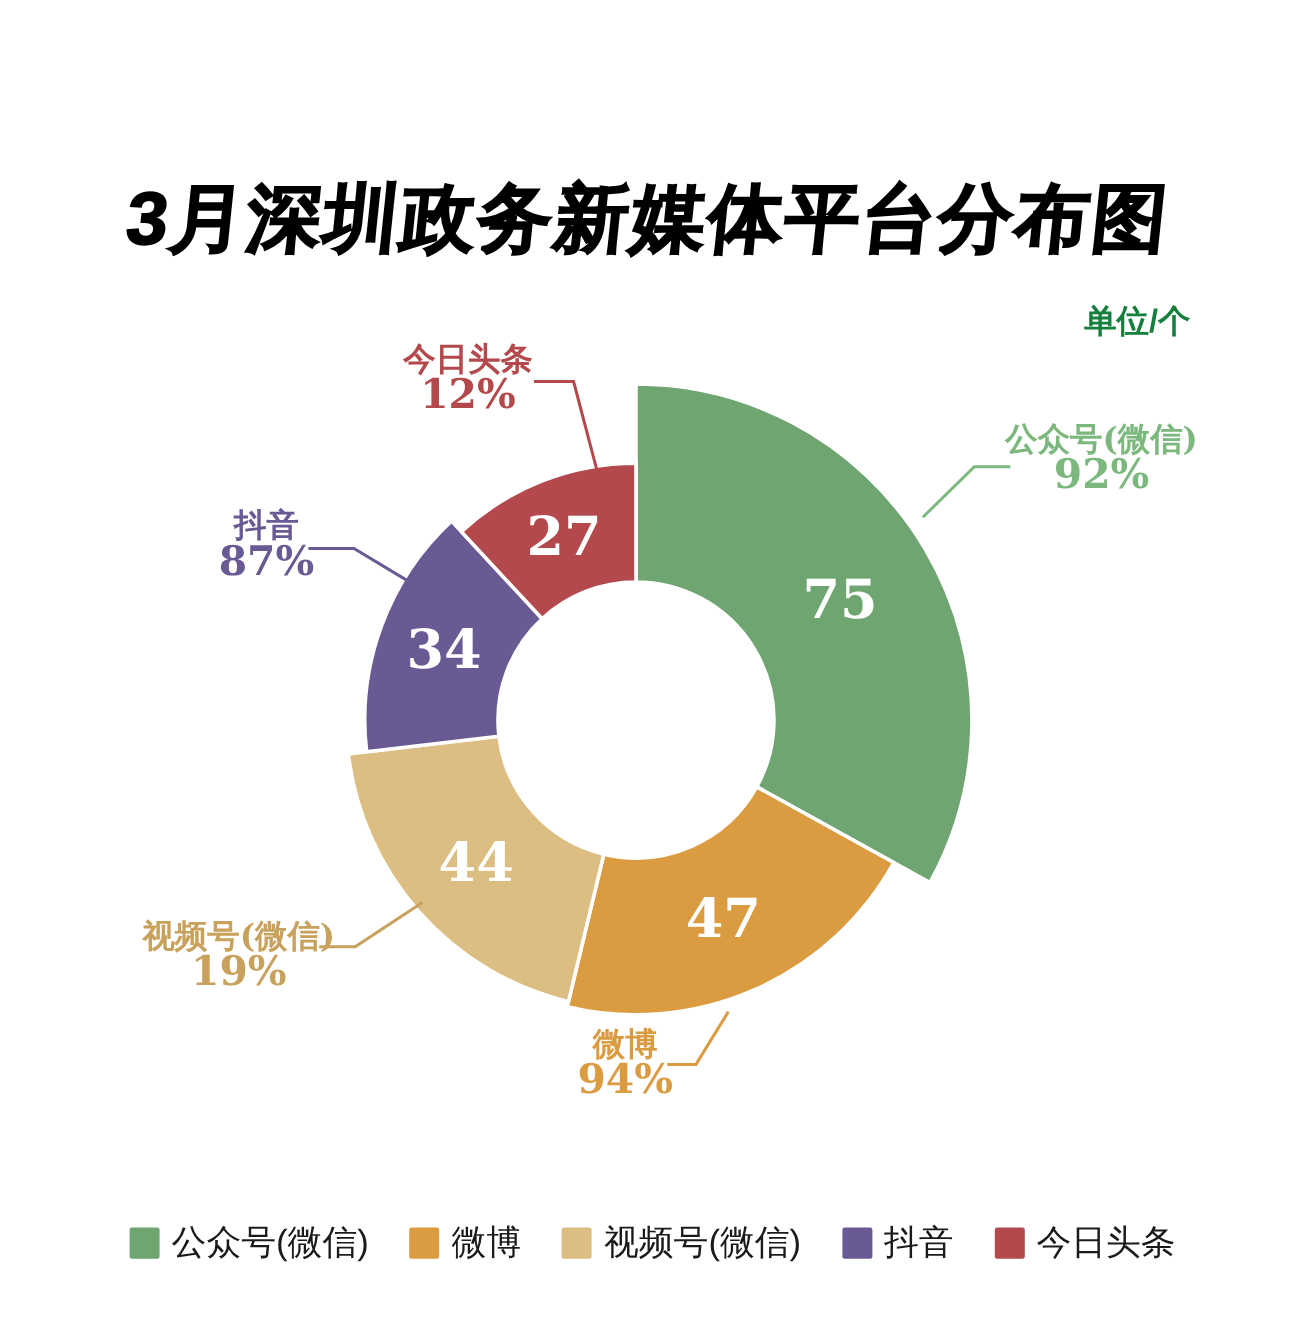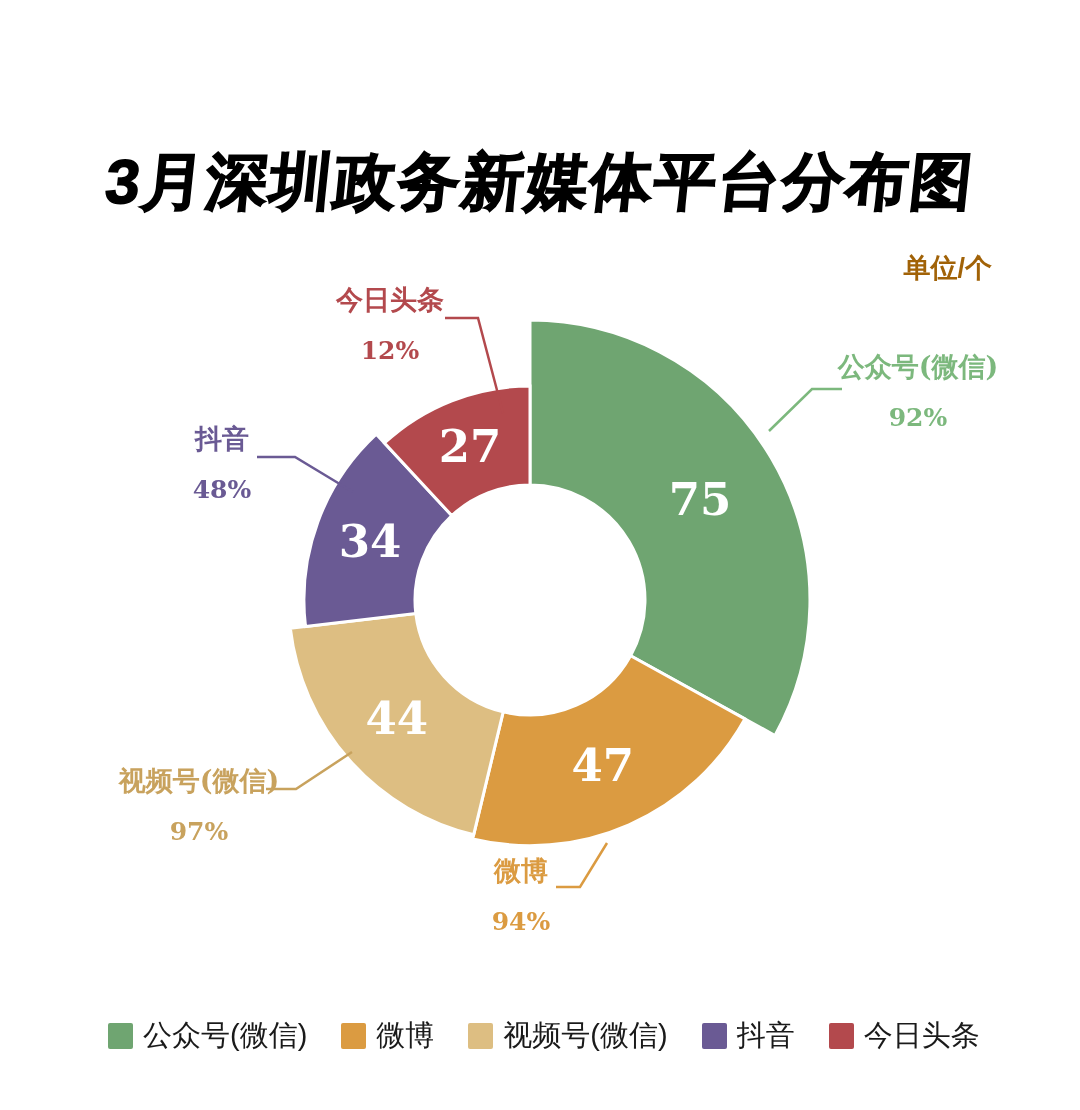--- a/index.html
+++ b/index.html
@@ -22,41 +22,41 @@
     transform:skewX(-6deg);
     -webkit-text-stroke:1.5px #000;
     margin:0;
   }
   .unit-label{
     position:absolute;
     top:250px;right:88px;
     font-family:"Liberation Sans", sans-serif;
     font-size:27px;
     font-weight:600;
-    color:#a16207;
+    color:#15803d;
   }
   svg.donut{position:absolute;left:0;top:0;}
   .slice-num{
     font-family:"DejaVu Serif","Liberation Serif",serif;
     font-weight:bold;
     font-size:45px;
     fill:#ffffff;
     text-anchor:middle;
     dominant-baseline:central;
   }
   .callout{
     position:absolute;
     transform:translateX(-50%);
     text-align:center;
     font-family:"DejaVu Serif","Liberation Serif",serif;
     font-weight:bold;
     white-space:nowrap;
   }
   .callout .c-name{font-size:27px;line-height:30px;}
-  .callout .c-pct{font-size:25px;line-height:28px;margin-top:22px;}
+  .callout .c-pct{font-size:34px;line-height:28px;}
   .legend{
     position:absolute;
     left:108px;top:1016px;
     display:flex;
     align-items:center;
     gap:34px;
   }
   .legend-item{display:flex;align-items:center;cursor:pointer;}
   .legend-swatch{
     display:inline-block;
@@ -101,25 +101,25 @@
   <div class="callout" style="left: 918px; top: 352px; color: rgb(124, 184, 125);">
     <div class="c-name">公众号(微信)</div>
     <div class="c-pct">92%</div>
   </div>
   <div class="callout" style="left: 521px; top: 856px; color: rgb(219, 155, 65);">
     <div class="c-name">微博</div>
     <div class="c-pct">94%</div>
   </div>
   <div class="callout" style="left: 199px; top: 766px; color: rgb(200, 162, 93);">
     <div class="c-name">视频号(微信)</div>
-    <div class="c-pct">97%</div>
+    <div class="c-pct">19%</div>
   </div>
   <div class="callout" style="left: 222px; top: 424px; color: rgb(106, 90, 148);">
     <div class="c-name">抖音</div>
-    <div class="c-pct">48%</div>
+    <div class="c-pct">87%</div>
   </div>
   <div class="callout" style="left: 390px; top: 285px; color: rgb(179, 73, 77);">
     <div class="c-name">今日头条</div>
     <div class="c-pct">12%</div>
   </div>
 
   <div class="legend">
     <div class="legend-item">
       <span class="legend-swatch" style="background: rgb(111, 165, 113);"></span>
       <span class="legend-label">公众号(微信)</span>

